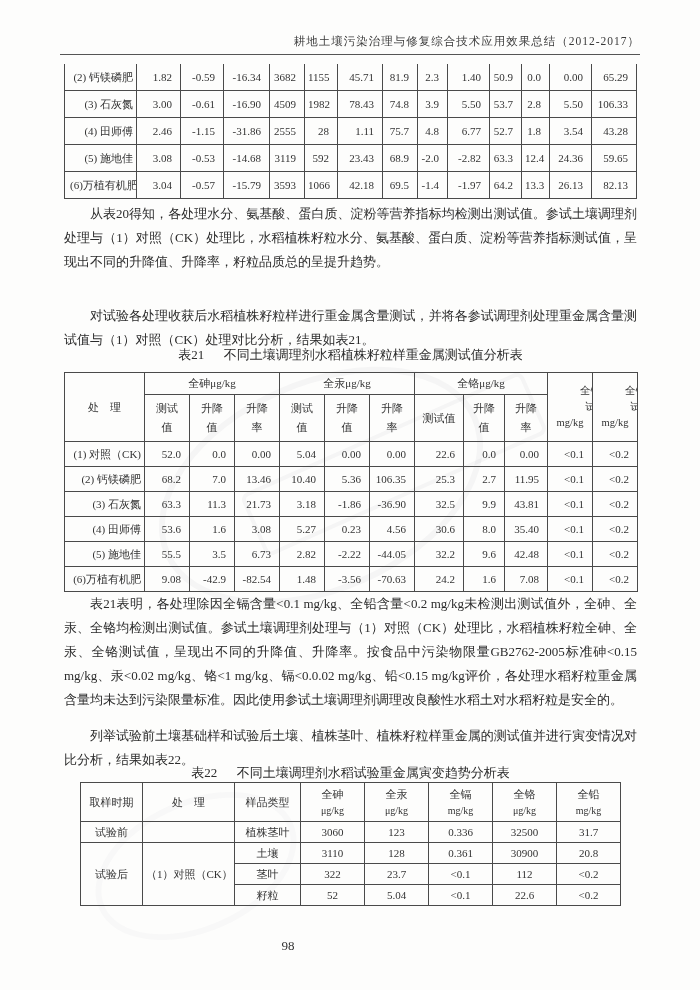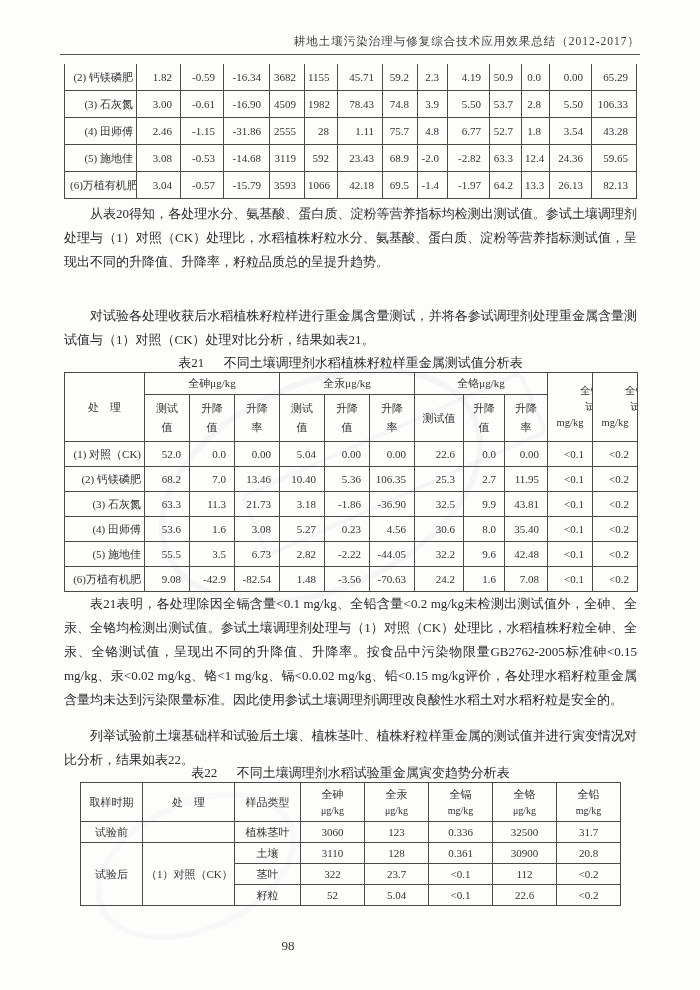--- a/index.html
+++ b/index.html
@@ -87,23 +87,23 @@
     </colgroup>
     <tbody>
         <tr>
           <td class="lbl">(2) 钙镁磷肥</td>
           <td class="num">1.82</td>
           <td class="num">-0.59</td>
           <td class="num">-16.34</td>
           <td class="num">3682</td>
           <td class="num">1155</td>
           <td class="num">45.71</td>
-          <td class="num">59.2</td>
+          <td class="num">81.9</td>
           <td class="num">2.3</td>
-          <td class="num">4.19</td>
+          <td class="num">1.40</td>
           <td class="num">50.9</td>
           <td class="num">0.0</td>
           <td class="num">0.00</td>
           <td class="num">65.29</td>
         </tr>
         <tr>
           <td class="lbl">(3) 石灰氮</td>
           <td class="num">3.00</td>
           <td class="num">-0.61</td>
           <td class="num">-16.90</td>
@@ -167,21 +167,21 @@
           <td class="num">82.13</td>
         </tr>
       </tbody>
   </table>
 
   <div class="para" style="top:202px;">从表20得知，各处理水分、氨基酸、蛋白质、淀粉等营养指标均检测出测试值。参试土壤调理剂处理与（1）对照（CK）处理比，水稻植株籽粒水分、氨基酸、蛋白质、淀粉等营养指标测试值，呈现出不同的升降值、升降率，籽粒品质总的呈提升趋势。</div>
 
 
   <div class="para" style="top:304px;">对试验各处理收获后水稻植株籽粒样进行重金属含量测试，并将各参试调理剂处理重金属含量测试值与（1）对照（CK）处理对比分析，结果如表21。</div>
 
-  <div class="tcaption" style="top:354px;">
+  <div class="tcaption" style="top:346px;">
     <span class="cap-no">表21</span><span>不同土壤调理剂水稻植株籽粒样重金属测试值分析表</span>
   </div>
 
   <table class="t21">
     <colgroup>
       <col style="width:80px">
       <col style="width:45px">
         <col style="width:45px">
         <col style="width:45px">
       <col style="width:45px">

